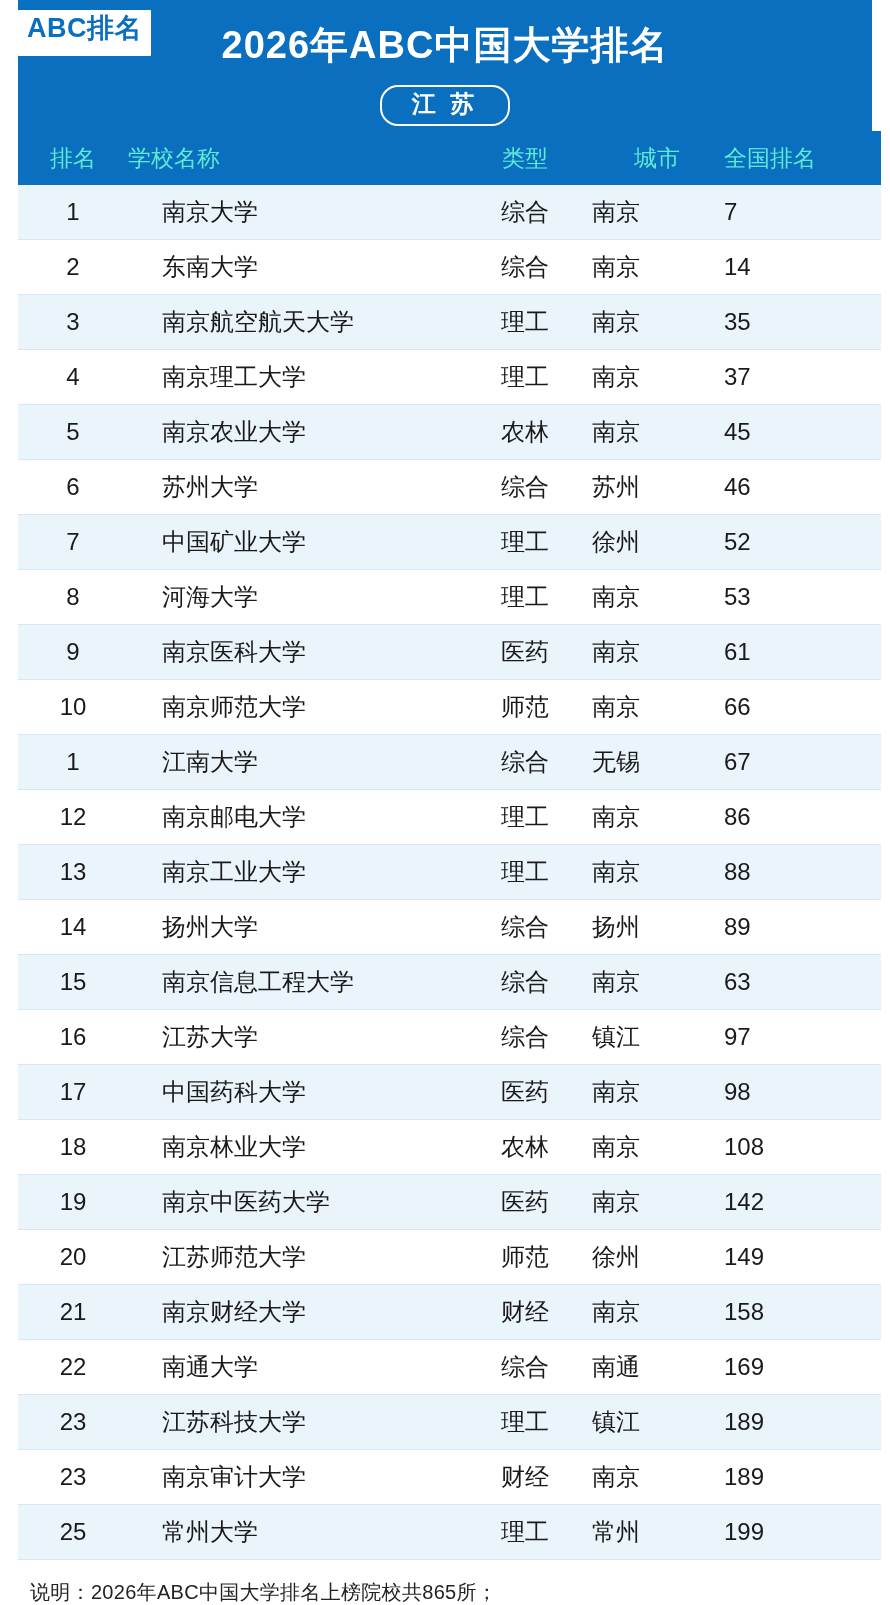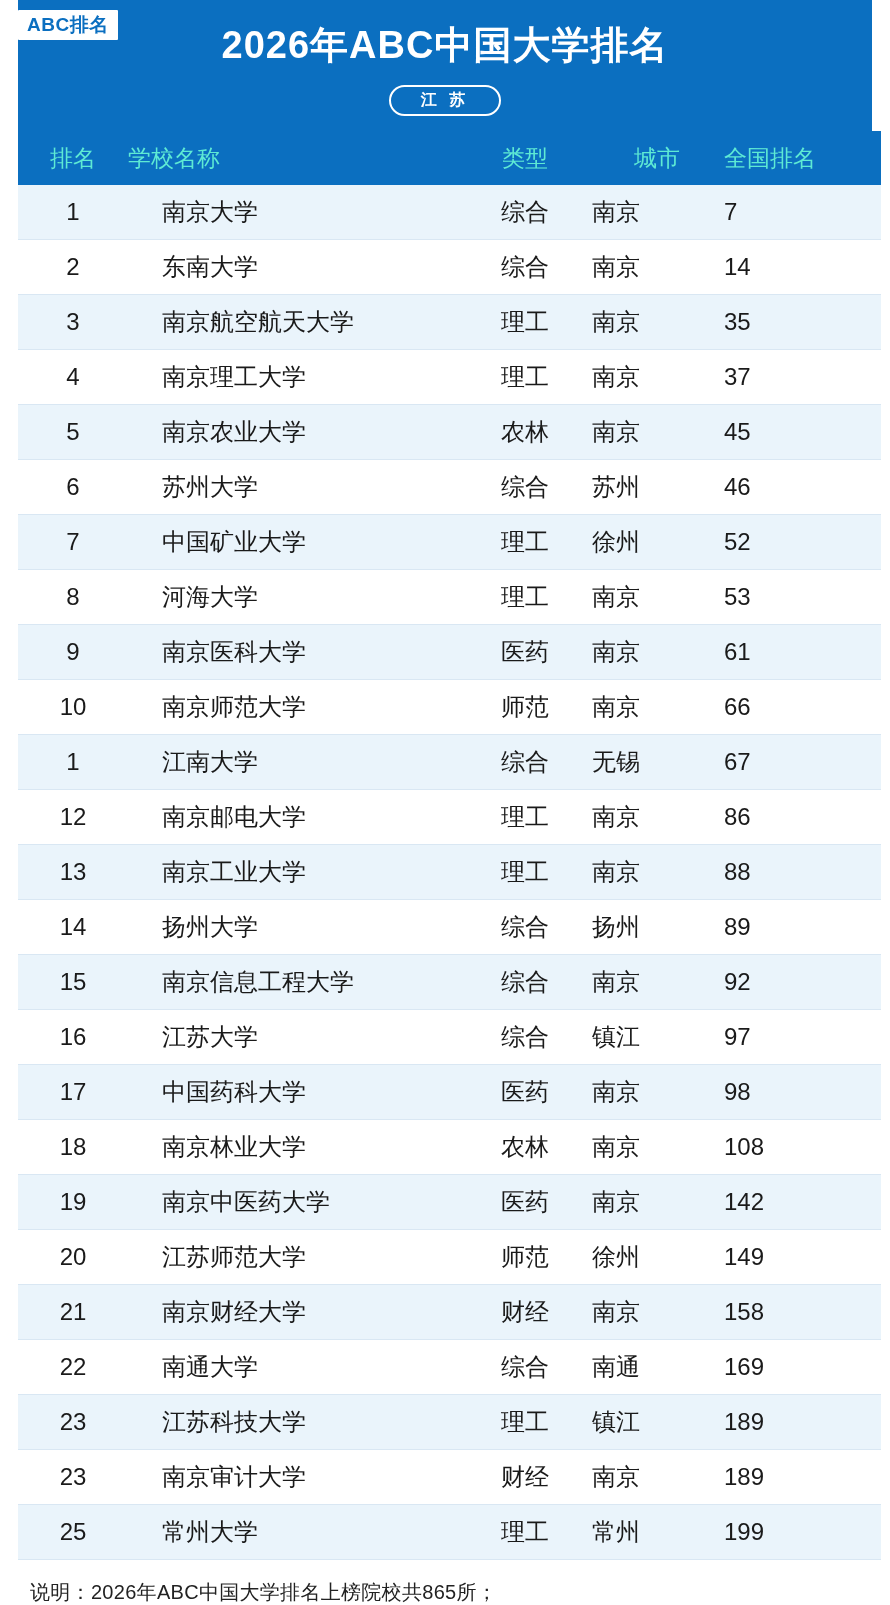--- a/index.html
+++ b/index.html
@@ -29,44 +29,44 @@
     width: 854px;
     margin: 0 auto;
   }
   .badge {
     position: absolute;
     left: 0;
     top: 10px;
     background: #ffffff;
     color: #0b6fc0;
     font-weight: bold;
-    font-size: 19px;
+    font-size: 27px;
     letter-spacing: 0.5px;
-    padding: 5px 9px 6px 9px;
+    padding: 5px 9px 14px 9px;
     line-height: 1;
     border-radius: 1px;
   }
   .title {
     text-align: center;
     color: #ffffff;
     font-size: 38px;
     font-weight: bold;
     letter-spacing: 1px;
     padding-top: 20px;
   }
   .subtitle-wrap {
     display: flex;
     justify-content: center;
     margin-top: 14px;
   }
   .subtitle {
     border: 2px solid #ffffff;
     border-radius: 18px;
     color: #ffffff;
-    font-size: 16px;
+    font-size: 24px;
     font-weight: bold;
     padding: 3px 30px 5px 30px;
     line-height: 1.2;
     letter-spacing: 4px;
   }
   
   table.rank-table {
     width: 854px;
     margin: 0 auto;
     border-collapse: collapse;
@@ -229,21 +229,21 @@
           <td class="col-name">扬州大学</td>
           <td class="col-type">综合</td>
           <td class="col-city">扬州</td>
           <td class="col-natl">89</td>
         </tr>
         <tr class="odd">
           <td class="col-rank">15</td>
           <td class="col-name">南京信息工程大学</td>
           <td class="col-type">综合</td>
           <td class="col-city">南京</td>
-          <td class="col-natl">92</td>
+          <td class="col-natl">63</td>
         </tr>
         <tr class="even">
           <td class="col-rank">16</td>
           <td class="col-name">江苏大学</td>
           <td class="col-type">综合</td>
           <td class="col-city">镇江</td>
           <td class="col-natl">97</td>
         </tr>
         <tr class="odd">
           <td class="col-rank">17</td>

